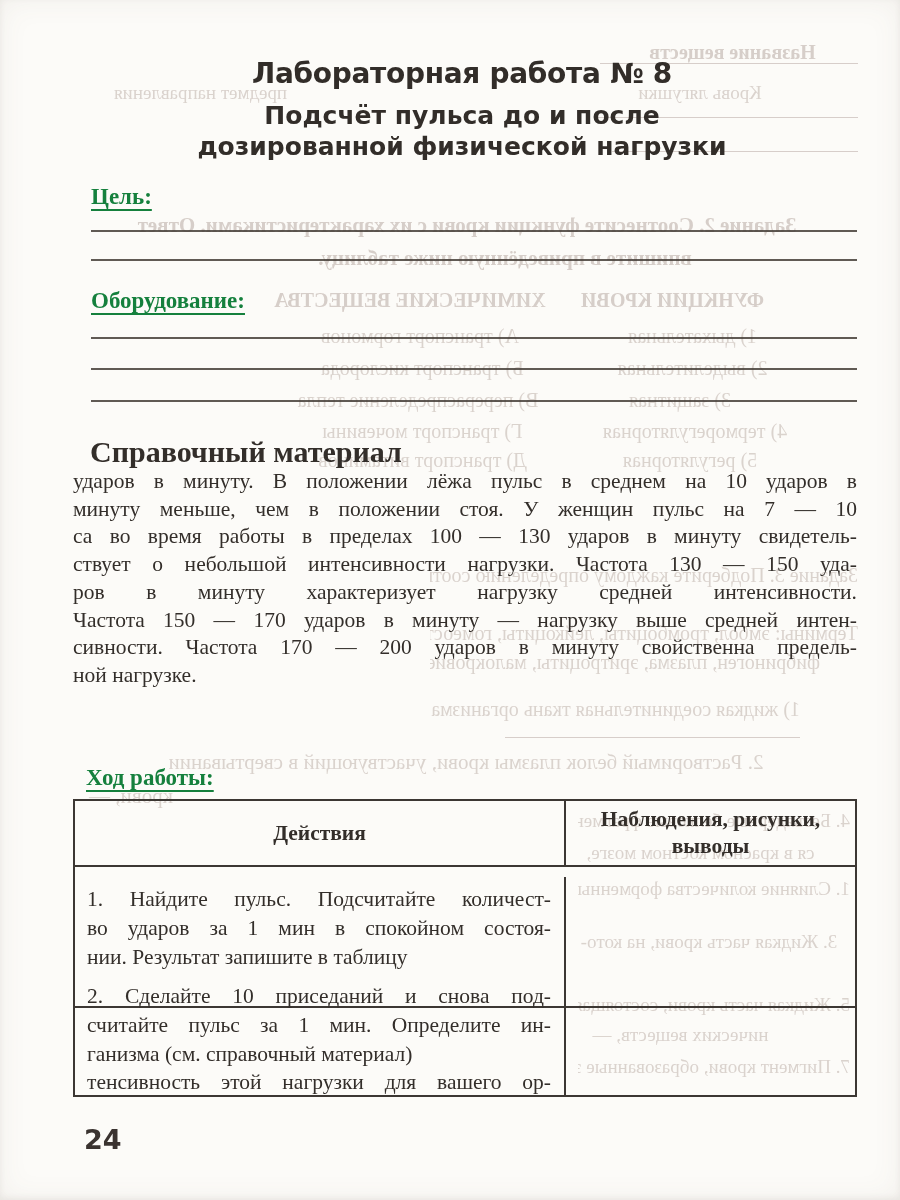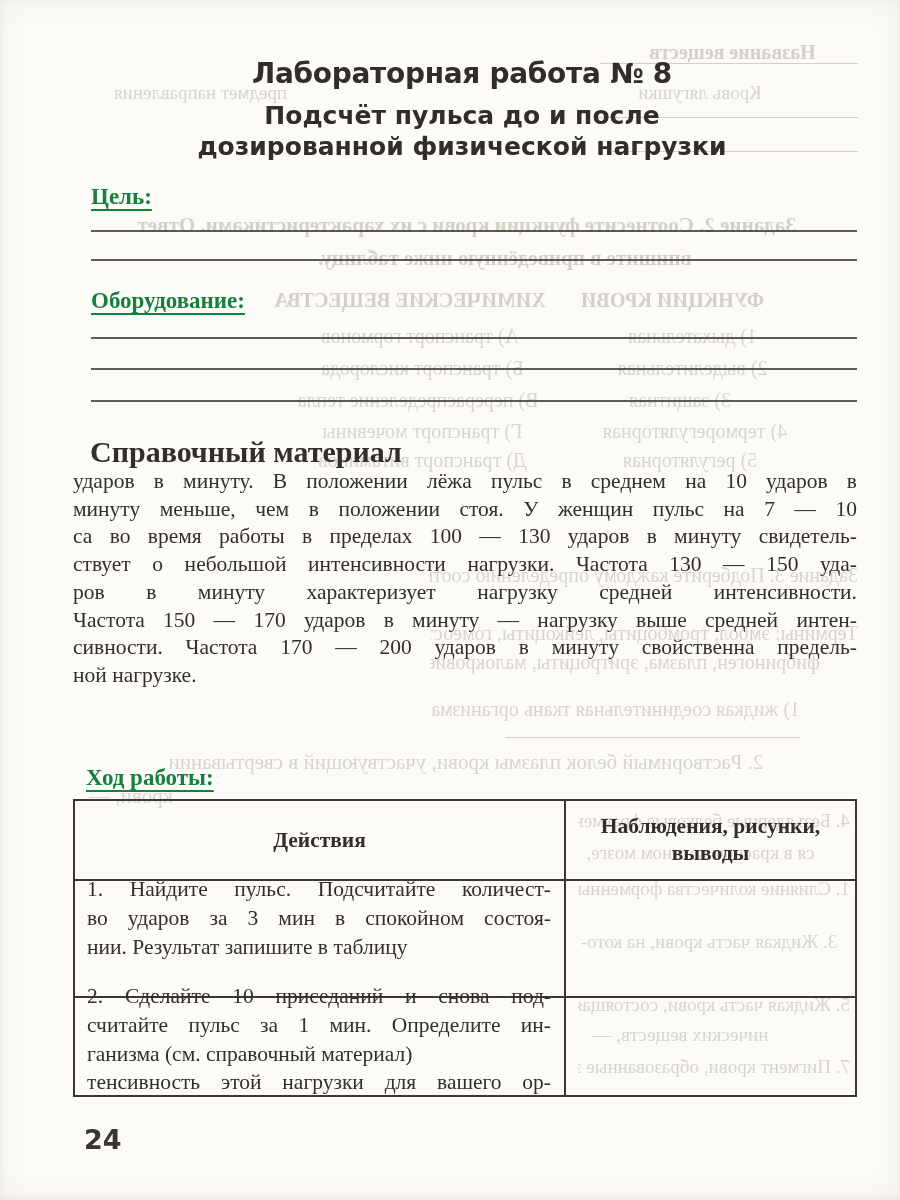--- a/index.html
+++ b/index.html
@@ -40,22 +40,22 @@
   .rule.r4{top:368px;}
   .rule.r5{top:400px;}
   .paragraph{position:absolute;left:73px;top:468px;width:784px;font-size:21.5px;}
   .pline{line-height:27.7px;text-align:justify;text-align-last:justify;white-space:nowrap;}
   .pline.first{padding-left:21px;}
   .pline.last{text-align-last:left;white-space:normal;}
   
   .wtable{position:absolute;left:73px;top:799px;width:784px;height:298px;
     border:2.4px solid #3c3733;box-sizing:border-box;background:transparent;}
   .trow{position:absolute;left:0;right:0;box-sizing:border-box;}
-  .thead{top:0;height:80px;border-bottom:2.2px solid #3c3733;}
-  .r-1{top:66px;height:131px;border-bottom:2.2px solid #3c3733;}
+  .thead{top:0;height:66px;border-bottom:2.2px solid #3c3733;}
+  .r-1{top:76px;height:131px;border-bottom:2.2px solid #3c3733;}
   .r-2{top:173px;bottom:0;}
   .td,.th{position:absolute;top:0;bottom:0;box-sizing:border-box;}
   .c1{left:0;width:491px;border-right:2.2px solid #3c3733;}
   .c2{left:491px;right:0;}
   .th{display:flex;flex-direction:column;align-items:center;justify-content:center;
     font-weight:bold;font-size:21.5px;line-height:27px;text-align:center;}
   .td.c1{padding:8px 13px 0 12px;font-size:21.5px;}
   .cl{line-height:28.8px;text-align:justify;text-align-last:justify;white-space:nowrap;}
   .cl.last{text-align-last:left;white-space:normal;}
   .page-number{position:absolute;left:84px;top:1124px;
@@ -139,21 +139,21 @@
           <span>Действия</span>
         </div>
         <div class="th c2">
           <span>Наблюдения, рисунки,</span>
           <span>выводы</span>
         </div>
       </div>
       <div class="trow r-1">
         <div class="td c1">
             <div class="cl">1. Найдите пульс. Подсчитайте количест-</div>
-            <div class="cl">во ударов за 3 мин в спокойном состоя-</div>
+            <div class="cl">во ударов за 1 мин в спокойном состоя-</div>
             <div class="cl last">нии. Результат запишите в таблицу</div>
           </div>
         <div class="td c2"></div>
       </div>
       <div class="trow r-2">
         <div class="td c1">
             <div class="cl">2. Сделайте 10 приседаний и снова под-</div>
             <div class="cl">считайте пульс за 1 мин. Определите ин-</div>
             <div class="cl last">ганизма (см. справочный материал)</div>
             <div class="cl">тенсивность этой нагрузки для вашего ор-</div>

